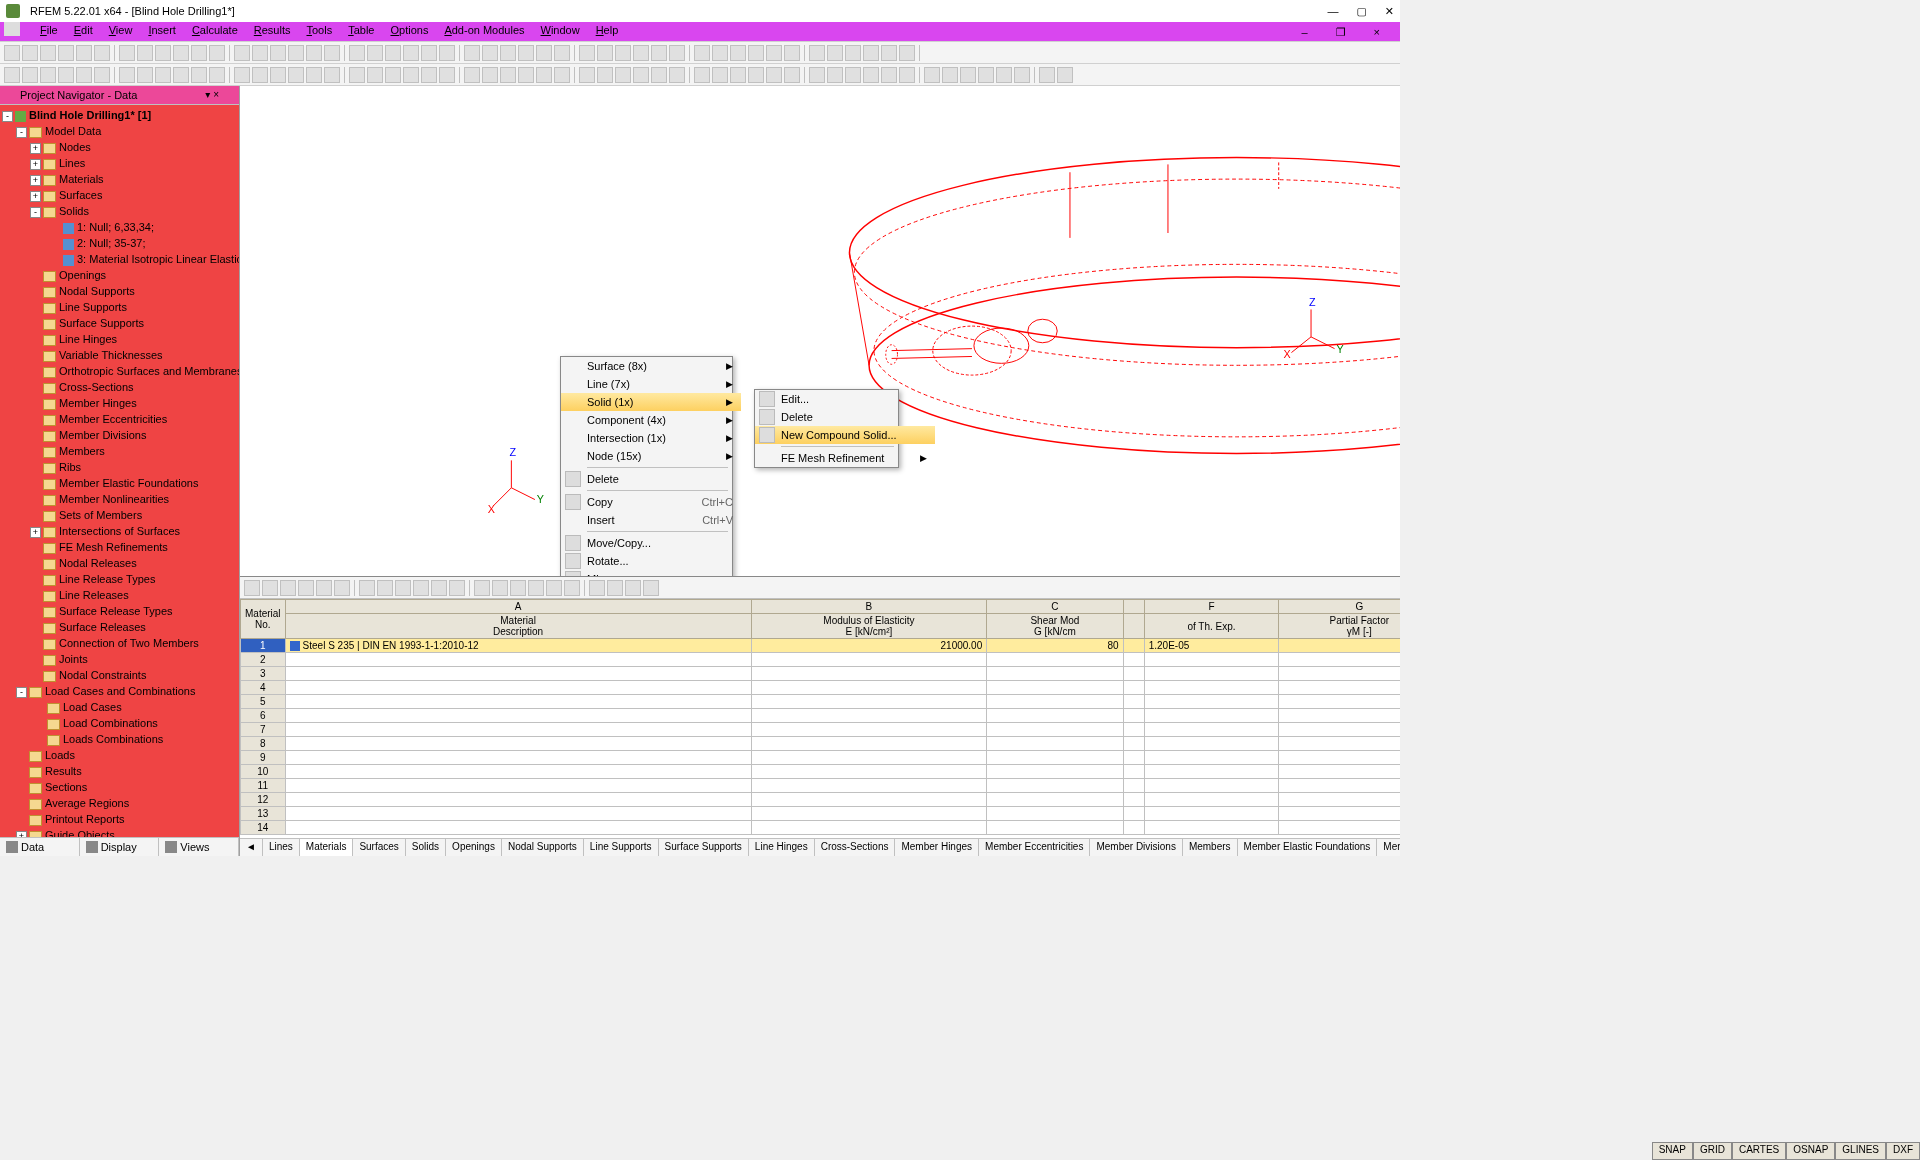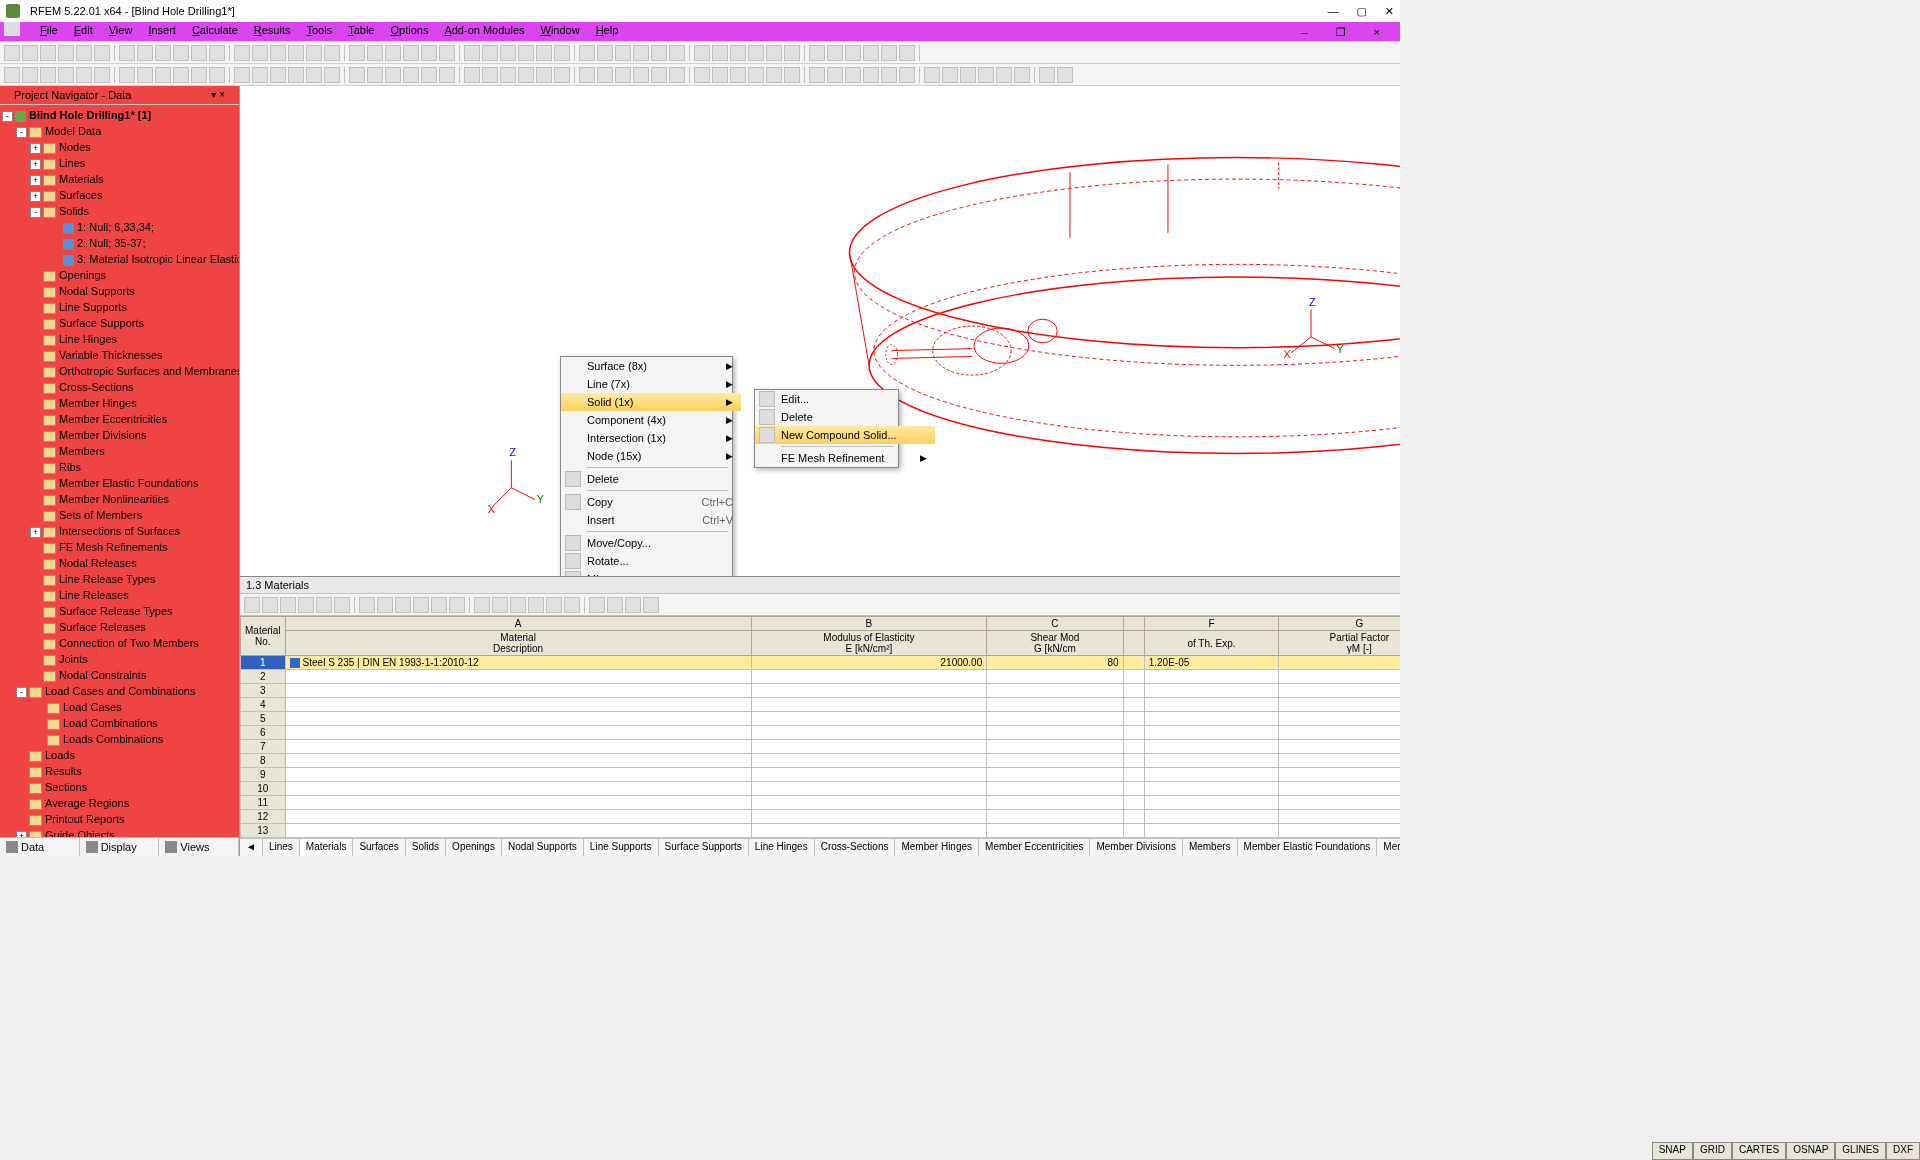--- a/index.html
+++ b/index.html
@@ -9,21 +9,21 @@
 .win-ico{width:14px;height:14px;background:#5a8a3a;border-radius:2px}
 .win-ctrl{display:flex;gap:18px;font-size:14px}
 .menubar{height:20px;background:#d946ef;display:flex;padding:0 4px;gap:2px;border-bottom:1px solid #d0d0d0}
 .menubar span{padding:2px 8px;cursor:default}
 .mb-ico{width:14px;height:14px;background:#ddd;margin-right:2px;display:inline-block;vertical-align:middle}
 .toolbar{height:22px;background:#f4f4f4;display:flex;align-items:center;padding:0 4px;gap:2px;border-bottom:1px solid #d0d0d0}
 .tb-ico{width:16px;height:16px;background:#e0e0e0;border:1px solid #c0c0c0;display:inline-block;flex-shrink:0}
 .tb-sep{width:1px;height:16px;background:#c0c0c0;margin:0 2px;flex-shrink:0}
 .main{display:flex;height:770px}
 .navigator{width:240px;background:#fff;border-right:1px solid #a0a0a0;display:flex;flex-direction:column}
-.nav-title{background:#ef4444;padding:3px 14px;border-bottom:1px solid #c0c0c0;display:flex;justify-content:space-between;font-size:11px}
+.nav-title{background:#ec4899;padding:3px 20px;border-bottom:1px solid #c0c0c0;display:flex;justify-content:space-between;font-size:11px}
 .nav-tree{flex:1;overflow:auto;padding:2px;background:#ef4444}
 .tr{white-space:nowrap;padding:1px 0;cursor:default;line-height:14px}
 .exp{display:inline-block;width:11px;height:11px;border:1px solid #888;text-align:center;line-height:9px;font-size:9px;margin-right:2px;vertical-align:middle;background:#fff}
 .exp-none{display:inline-block;width:11px;margin-right:2px}
 .fld{display:inline-block;width:13px;height:11px;background:#f5d890;border:1px solid #c09030;vertical-align:middle;margin-right:3px}
 .cube{display:inline-block;width:11px;height:11px;background:#5590d0;vertical-align:middle;margin-right:3px}
 .nav-tabs{display:flex;background:#f4f4f4;border-top:1px solid #c0c0c0}
 .nav-tab{flex:1;padding:3px 6px;border-right:1px solid #c0c0c0;display:flex;align-items:center;gap:3px}
 .nav-tab-ico{width:12px;height:12px;background:#888}
 .right{flex:1;display:flex;flex-direction:column;position:relative}
@@ -373,24 +373,20 @@
           </div>
           <div class="cm-sep"></div>
           <div class="cm-item ">
             <span>FE Mesh Refinement</span>
             <span class="cm-arrow">▶</span>
           </div>
         </div>
     </div>
 
     <div class="materials">
-      <div class="mat-title">
-        <span>1.3 Materials</span>
-        <span style="font-size:10px">□ ×</span>
-      </div>
       <div class="mat-tools" id="mattb">
           <span class="tb-ico"></span>
           <span class="tb-ico"></span>
           <span class="tb-ico"></span>
           <span class="tb-ico"></span>
           <span class="tb-ico"></span>
           <span class="tb-ico"></span>
           <span class="tb-sep"></span>
           <span class="tb-ico"></span>
           <span class="tb-ico"></span>

